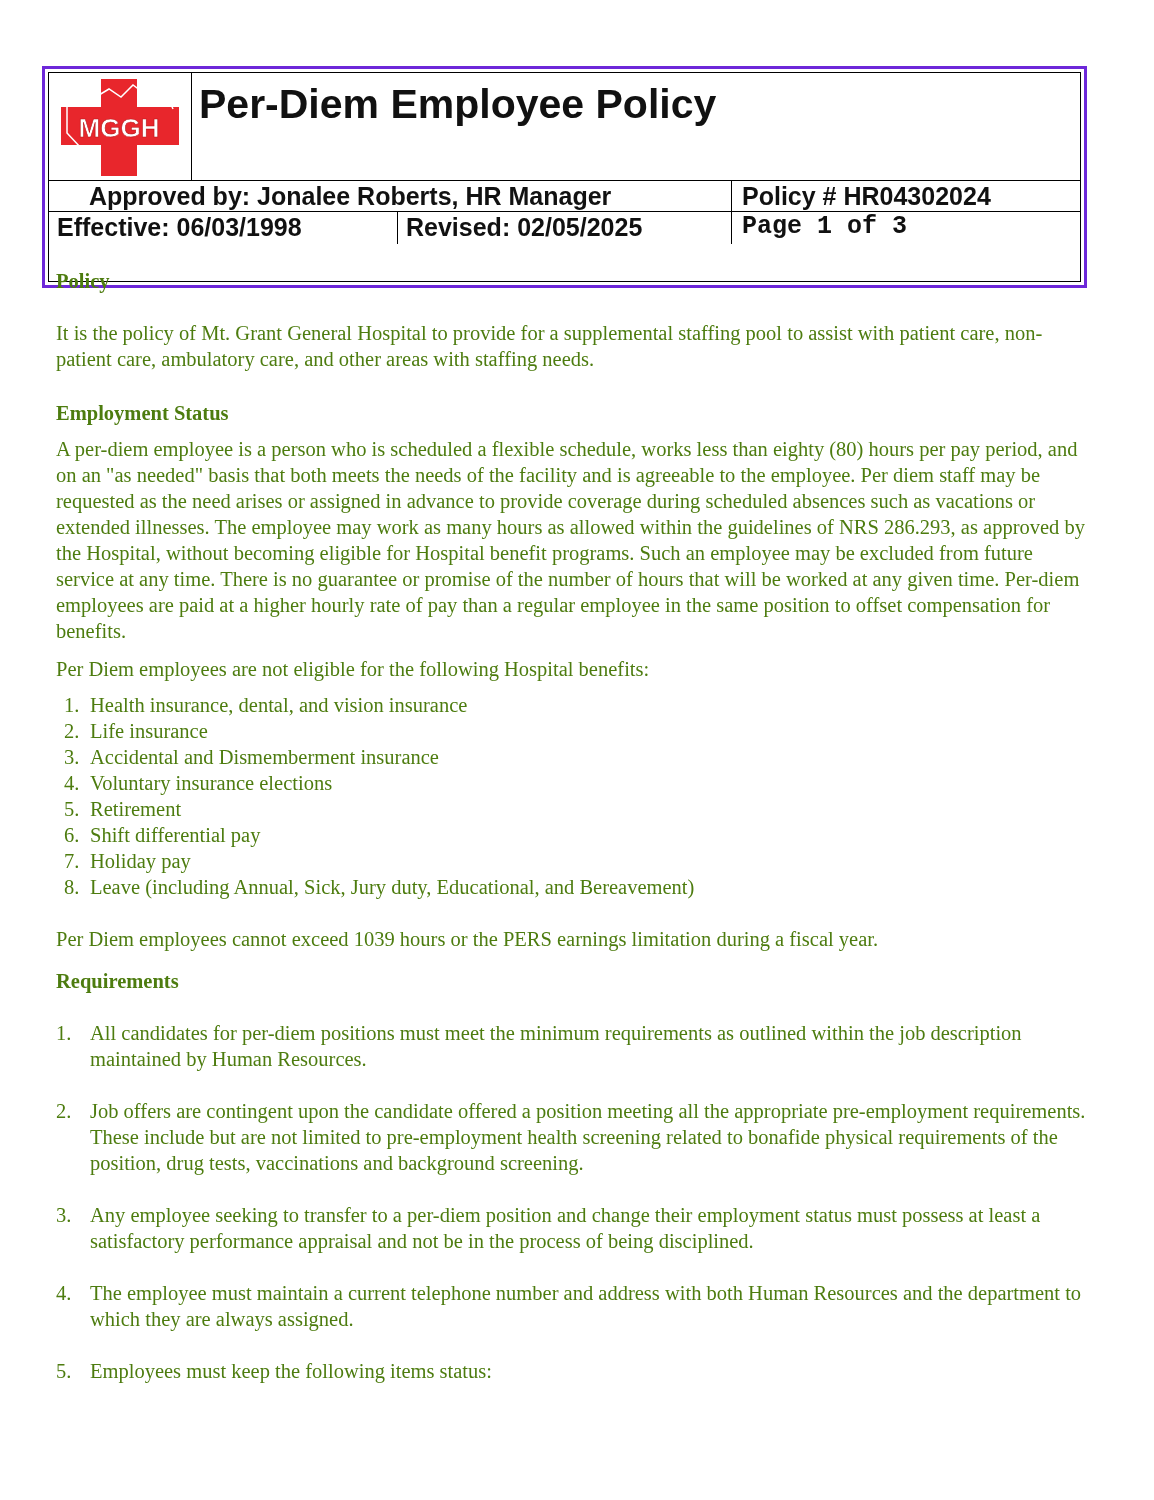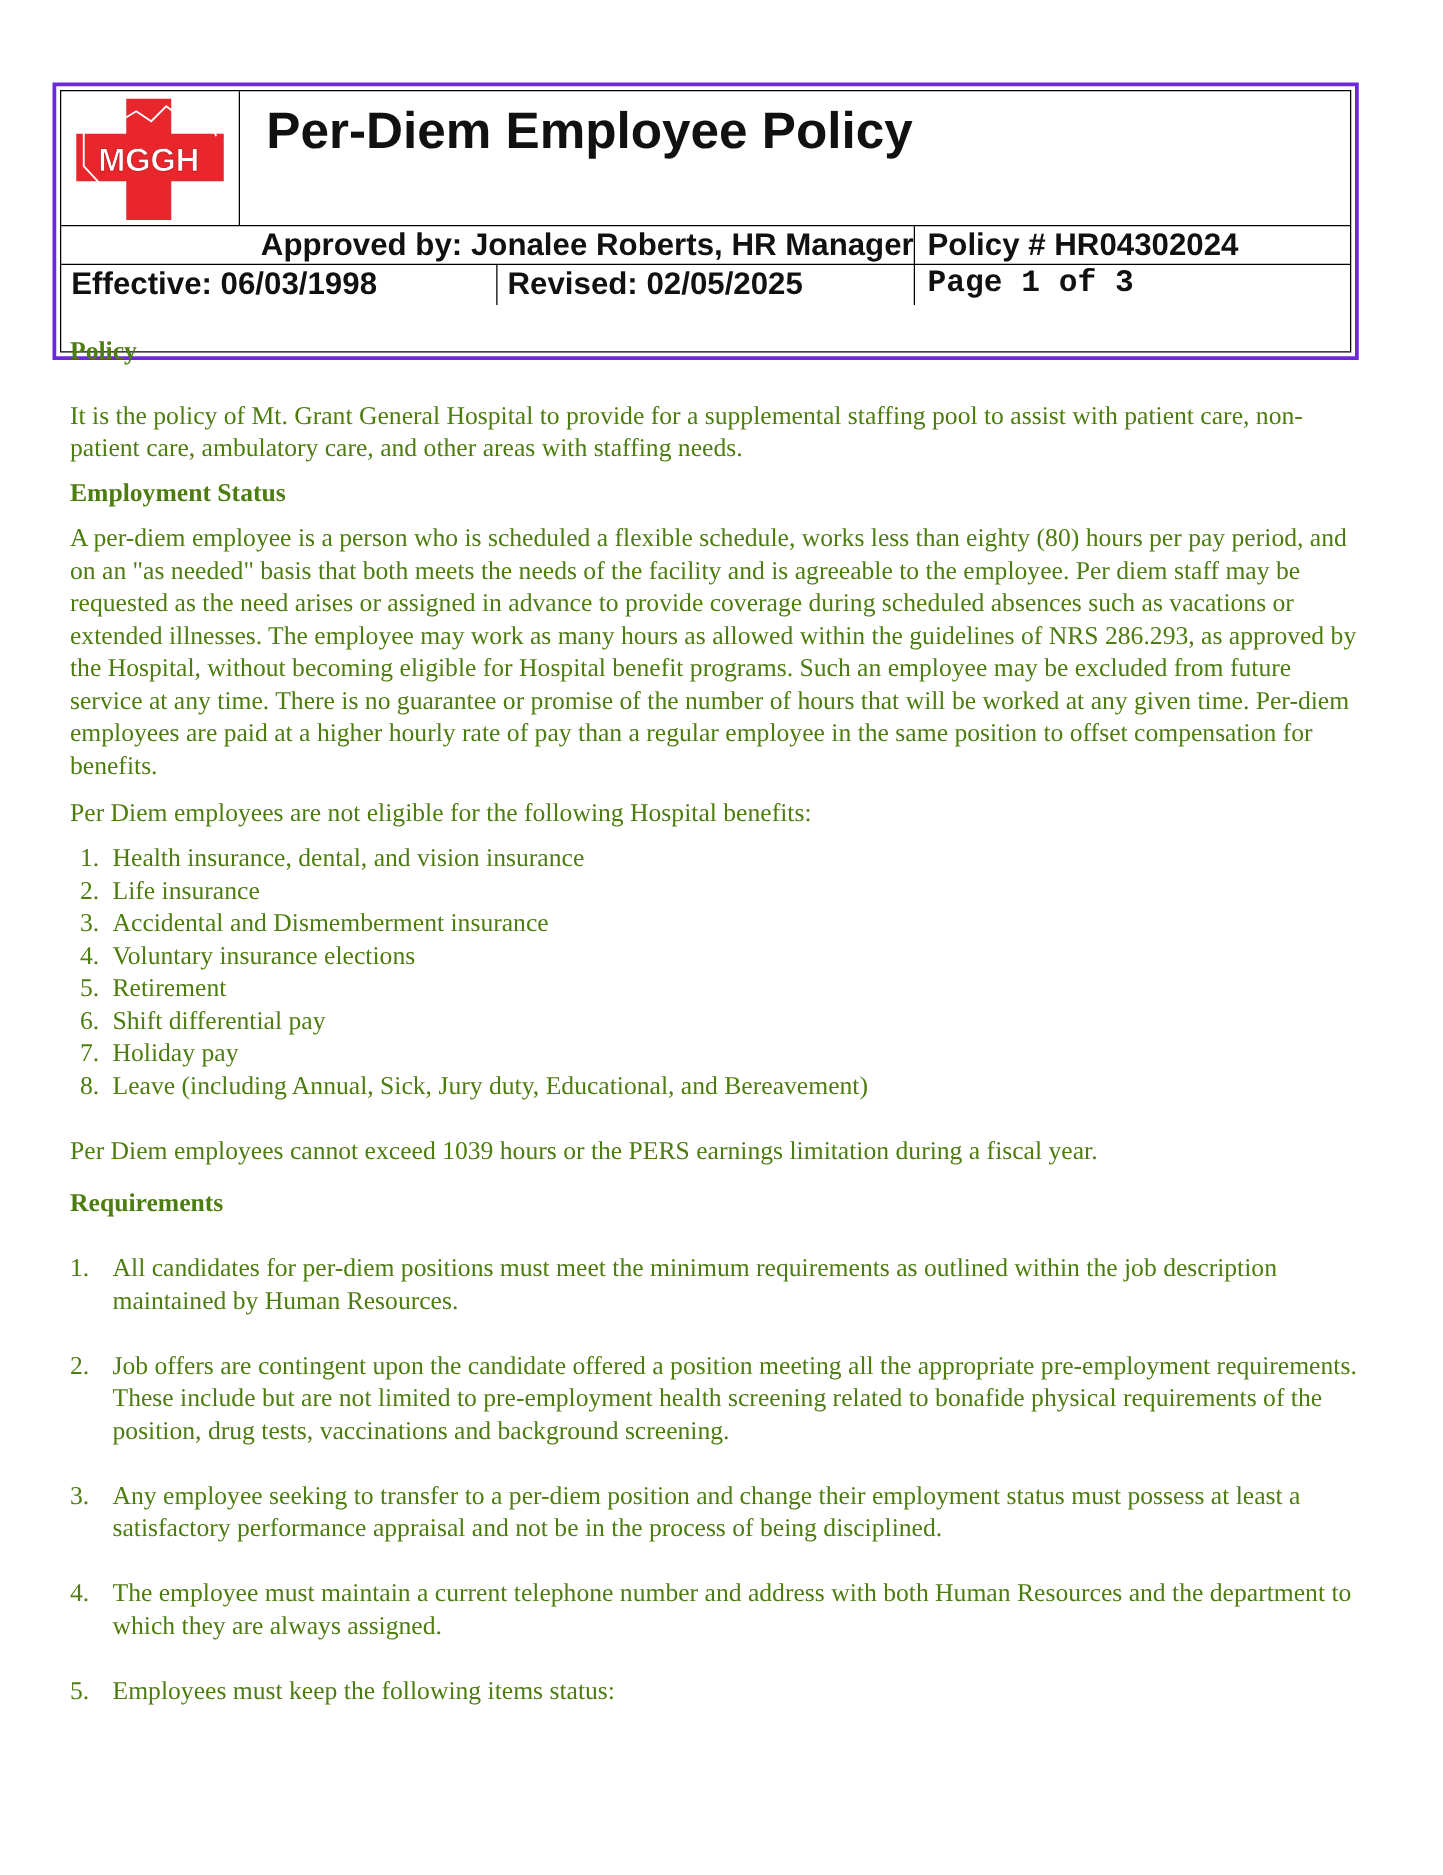--- a/index.html
+++ b/index.html
@@ -3,21 +3,21 @@
 <meta charset="utf-8">
 <style>
   html, body { margin: 0; padding: 0; background: #ffffff; }
   body { width: 1154px; height: 1500px; position: relative; overflow: hidden; color: #111; }
   .header-box {
     position: absolute; left: 42px; top: 66px; width: 1045px; height: 222px;
     border: 3px solid #6d28d9; box-sizing: border-box; padding: 3px;
   }
   .header-inner { width: 100%; height: 100%; border: 1.5px solid #000; box-sizing: border-box; position: relative; }
   .logo-cell { position: absolute; left: 0; top: 0; width: 142px; height: 107px; border-right: 1.5px solid #000; }
-  .title-cell { position: absolute; left: 152px; top: 0; right: 0; height: 107px; }
+  .title-cell { position: absolute; left: 138px; top: 0; right: 0; height: 107px; }
   .title {
     position: absolute; left: 12px; top: 8px; font-family: "Liberation Sans", sans-serif;
     font-weight: bold; font-size: 41px; color: #111; white-space: nowrap;
   }
   .row1 { position: absolute; left: 0; right: 0; top: 107px; height: 31px; border-top: 1.5px solid #000; }
   .row2 { position: absolute; left: 0; right: 0; top: 138px; height: 32px; border-top: 1.5px solid #000; }
   .hcell {
     position: absolute; top: 0; height: 100%; font-family: "Liberation Sans", sans-serif; font-weight: bold;
     font-size: 25px; line-height: 30px; white-space: nowrap; box-sizing: border-box;
   }
@@ -42,36 +42,36 @@
         <rect x="12" y="34" width="118" height="38" fill="#e8262c"></rect>
         <path d="M18 22 L40 22 L40 30 M18 22 L18 60 L46 90 L46 98" fill="none" stroke="#fff" stroke-width="1.5"></path>
         <path d="M40 28 L60 16 L72 24 L84 12 L100 24 L118 22 L124 36" fill="none" stroke="#fff" stroke-width="1.5"></path>
         <text x="70" y="64" text-anchor="middle" font-family="Liberation Sans, sans-serif" font-size="26" font-weight="bold" fill="#fff" stroke="#b81418" stroke-width="0.6">MGGH</text>
       </svg>
     </div>
     <div class="title-cell">
       <div class="title">Per-Diem Employee Policy</div>
     </div>
     <div class="row1">
-      <div class="hcell" style="left:0;width:682px;text-align:right;padding-left:40px;">Approved by:  Jonalee Roberts, HR Manager</div>
+      <div class="hcell" style="left:0;width:682px;text-align:left;padding-left:40px;">Approved by:  Jonalee Roberts, HR Manager</div>
       <div class="hcell vsep" style="left:682px;right:0;padding-left:10px;">Policy # HR04302024</div>
     </div>
     <div class="row2">
       <div class="hcell" style="left:0;width:348px;padding-left:8px;">Effective:  06/03/1998</div>
       <div class="hcell vsep" style="left:348px;width:334px;padding-left:8px;">Revised: 02/05/2025</div>
       <div class="hcell vsep" style="left:682px;right:0;padding-left:10px;font-family:Liberation Mono, monospace;">Page 1 of 3</div>
     </div>
   </div>
 </div>
 
 <div class="doc">
   <p class="h">Policy</p>
   <p style="margin-top:26px;">It is the policy of Mt. Grant General Hospital to provide for a supplemental staffing pool to assist with patient care, non-patient care, ambulatory care, and other areas with staffing needs.</p>
 
-  <p class="h" style="margin-top:10px;">Employment Status</p>
+  <p class="h" style="margin-top:28px;">Employment Status</p>
   <p style="margin-top:10px;">A per-diem employee is a person who is scheduled a flexible schedule, works less than eighty (80) hours per pay period, and on an "as needed" basis that both meets the needs of the facility and is agreeable to the employee. Per diem staff may be requested as the need arises or assigned in advance to provide coverage during scheduled absences such as vacations or extended illnesses. The employee may work as many hours as allowed within the guidelines of NRS 286.293, as approved by the Hospital, without becoming eligible for Hospital benefit programs. Such an employee may be excluded from future service at any time. There is no guarantee or promise of the number of hours that will be worked at any given time.  Per-diem employees are paid at a higher hourly rate of pay than a regular employee in the same position to offset compensation for benefits.</p>
 
   <p style="margin-top:12px;">Per Diem employees are not eligible for the following Hospital benefits:</p>
   <ul class="ol" style="margin-top:10px;">
     <li><span class="num">1.</span><span>Health insurance, dental, and vision insurance</span></li>
     <li><span class="num">2.</span><span>Life insurance</span></li>
     <li><span class="num">3.</span><span>Accidental and Dismemberment insurance</span></li>
     <li><span class="num">4.</span><span>Voluntary insurance elections</span></li>
     <li><span class="num">5.</span><span>Retirement</span></li>
     <li><span class="num">6.</span><span>Shift differential pay</span></li>

